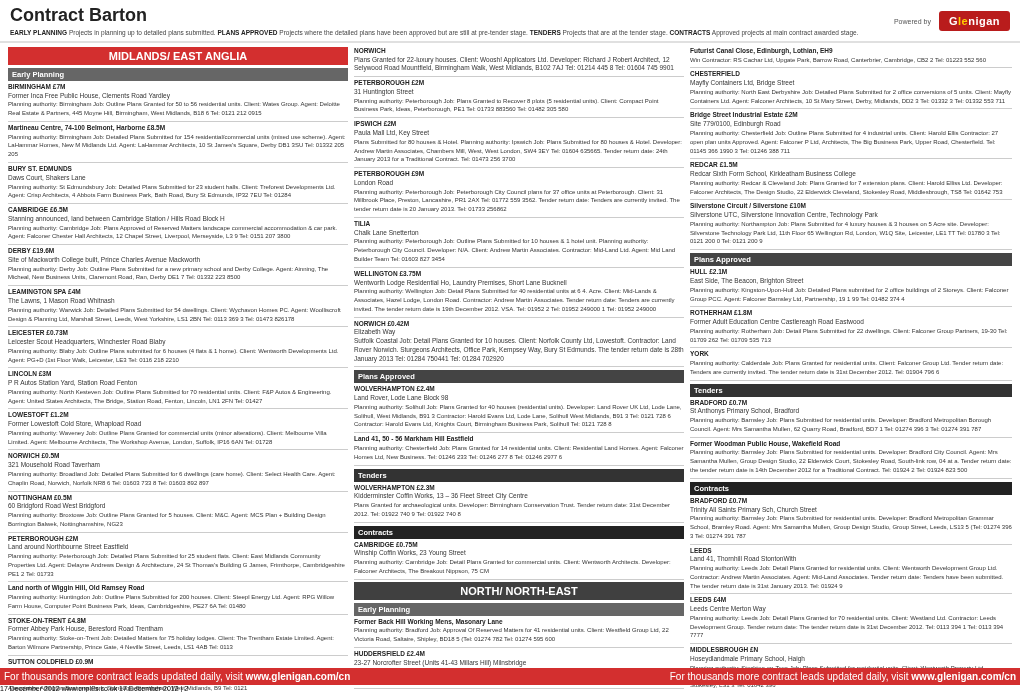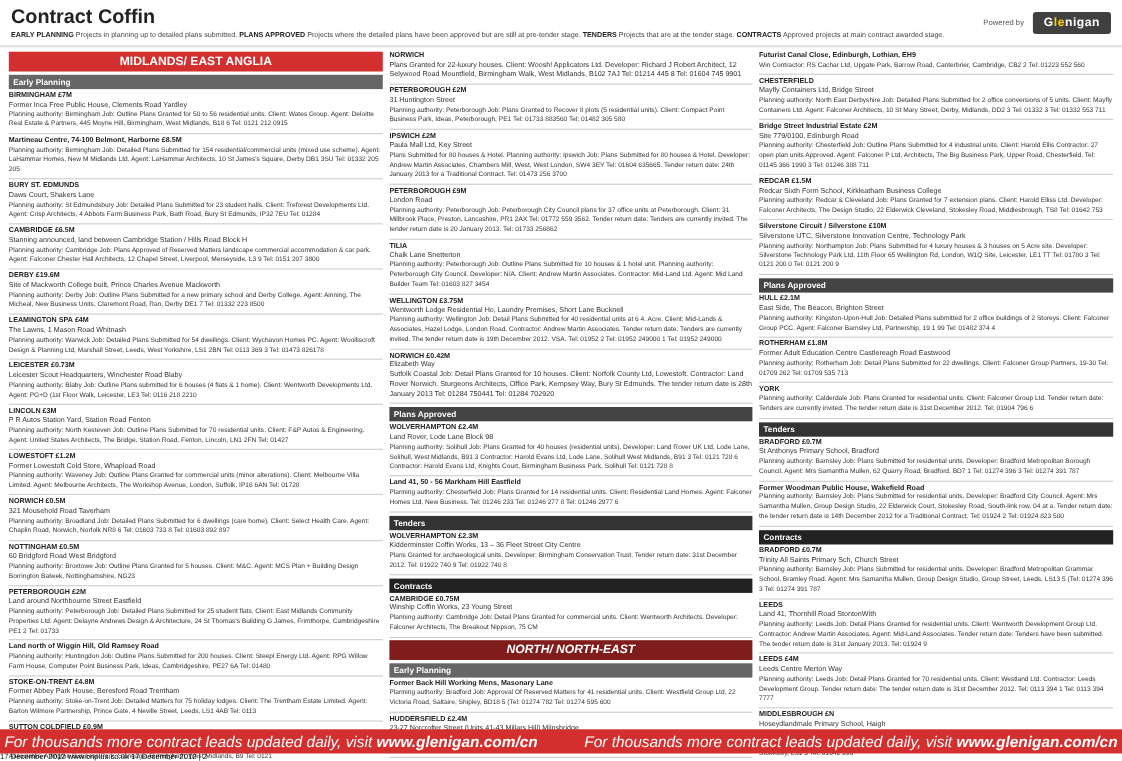--- a/index.html
+++ b/index.html
@@ -39,21 +39,21 @@
       display: flex;
       align-items: center;
       gap: 8px;
     }
     .powered-by {
       font-size: 7px;
       color: #555;
       text-align: right;
     }
     .glenigan-logo {
-      background: #404040;
+      background: #b91c1c;
       color: #fff;
       font-size: 11px;
       font-weight: bold;
       padding: 4px 10px;
       border-radius: 3px;
       letter-spacing: 0.5px;
     }
     .glenigan-logo span { color: #ffcc00; }
 
     
@@ -81,21 +81,21 @@
     .region-header {
       background: #d32f2f;
       color: #fff;
       font-size: 11px;
       font-weight: bold;
       padding: 3px 6px;
       text-transform: uppercase;
       text-align: center;
       margin-bottom: 3px;
     }
-    .region-header.blue { background: #7f1d1d; font-style: italic; }
+    .region-header.blue { background: #404040; }
 
     .section-header {
       background: #555;
       color: #fff;
       font-size: 7.5px;
       font-weight: bold;
       padding: 2px 4px;
       margin-bottom: 2px;
       margin-top: 3px;
     }
@@ -126,21 +126,21 @@
       padding-bottom: 28px;
     }
   </style>
 </head>
 <body>
 
 <div class="page-wrap">
 
   <div id="header">
     <div class="left">
-      <div class="title">Contract Coffin</div>
+      <div class="title">Contract Barton</div>
       <div class="subtitle-line">
         <span>EARLY PLANNING</span> Projects in planning up to detailed plans submitted.
         <span>PLANS APPROVED</span> Projects where the detailed plans have been approved but are still at pre-tender stage.
         <span>TENDERS</span> Projects that are at the tender stage.
         <span>CONTRACTS</span> Approved projects at main contract awarded stage.
       </div>
     </div>
     <div class="right">
       <div class="powered-by">Powered by</div>
       <div class="glenigan-logo">G<span>le</span>nigan</div>
@@ -466,21 +466,21 @@
         <p><strong>MIDDLESBROUGH</strong> <span class="entry-value">£N</span><br>
         Hoseydlandmale Primary School, Haigh<br>
         <span class="small">Planning authority: Stockton-on-Tees Job: Plans Submitted for residential units. Client: Wentworth Property Ltd. Developer: Andrew Martin Associates. Agent: Mrs Samantha Mullen, Group Design Studio, 22 Elderwick Court, Stokesley, LS1 3 Tel: 01642 396</span></p>
       </div>
 
     </div>
 
   </div>
 
   <div style="position:fixed; bottom:0; width:1020px;">
-    <div style="background:#d32f2f; color:#fff; text-align:center; font-size:14px; padding:3px 4px; display:flex; justify-content:space-between;font-style:italic;">
+    <div style="background:#d32f2f; color:#fff; text-align:center; font-size:10px; padding:3px 4px; display:flex; justify-content:space-between;">
       <span>For thousands more contract leads updated daily, visit <strong>www.glenigan.com/cn</strong></span>
       <span>For thousands more contract leads updated daily, visit <strong>www.glenigan.com/cn</strong></span>
     </div>
     <div class="date-line">
       <span>17 December 2012</span>
       <span>www.cnplus.co.uk</span>
       <span>17 December 2012 | 2</span>
     </div>
   </div>
 

